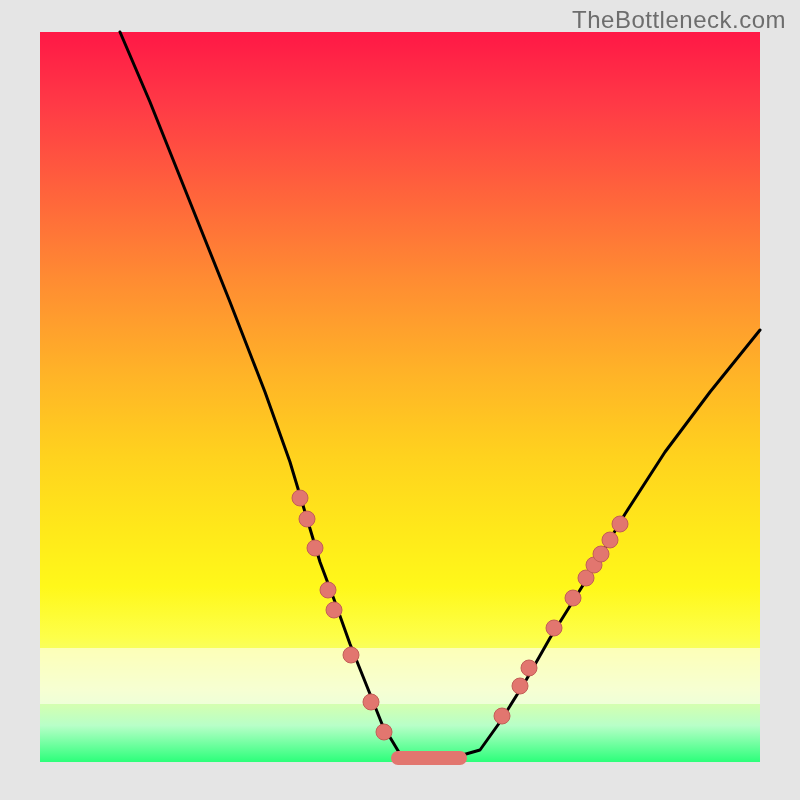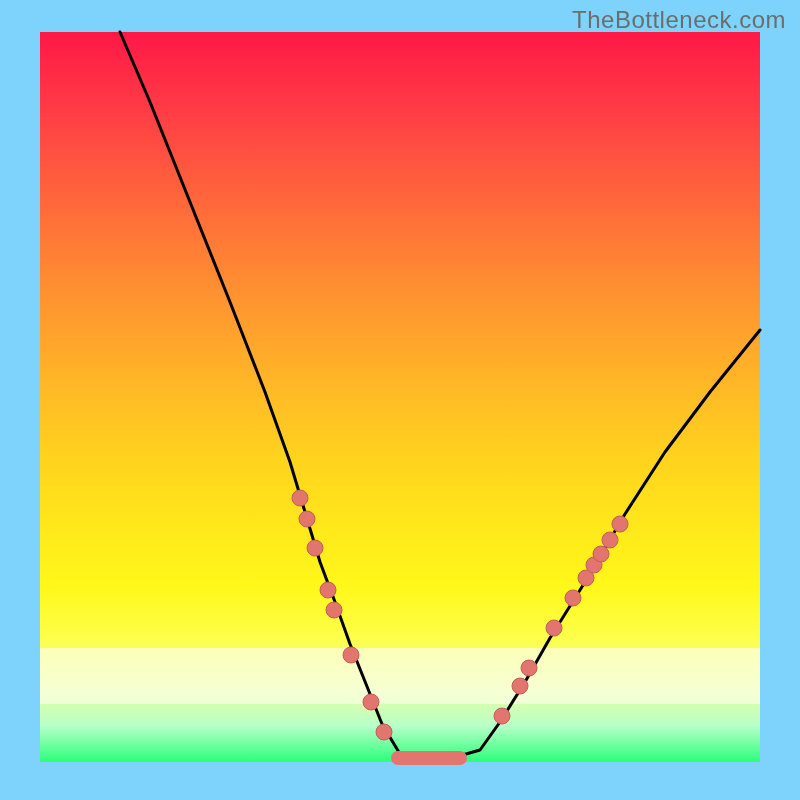--- a/index.html
+++ b/index.html
@@ -8,21 +8,21 @@
     width: 800px;
     height: 800px;
     background: #000;
     overflow: hidden;
     font-family: Arial, Helvetica, sans-serif;
   }
   .frame {
     position: relative;
     width: 800px;
     height: 800px;
-    background: #7dd3fc;
+    background: #e5e5e5;
   }
   .plot {
     position: absolute;
     left: 40px;
     top: 32px;
     width: 720px;
     height: 730px;
     background: linear-gradient(
       to bottom,
       #ff1846 0%,

